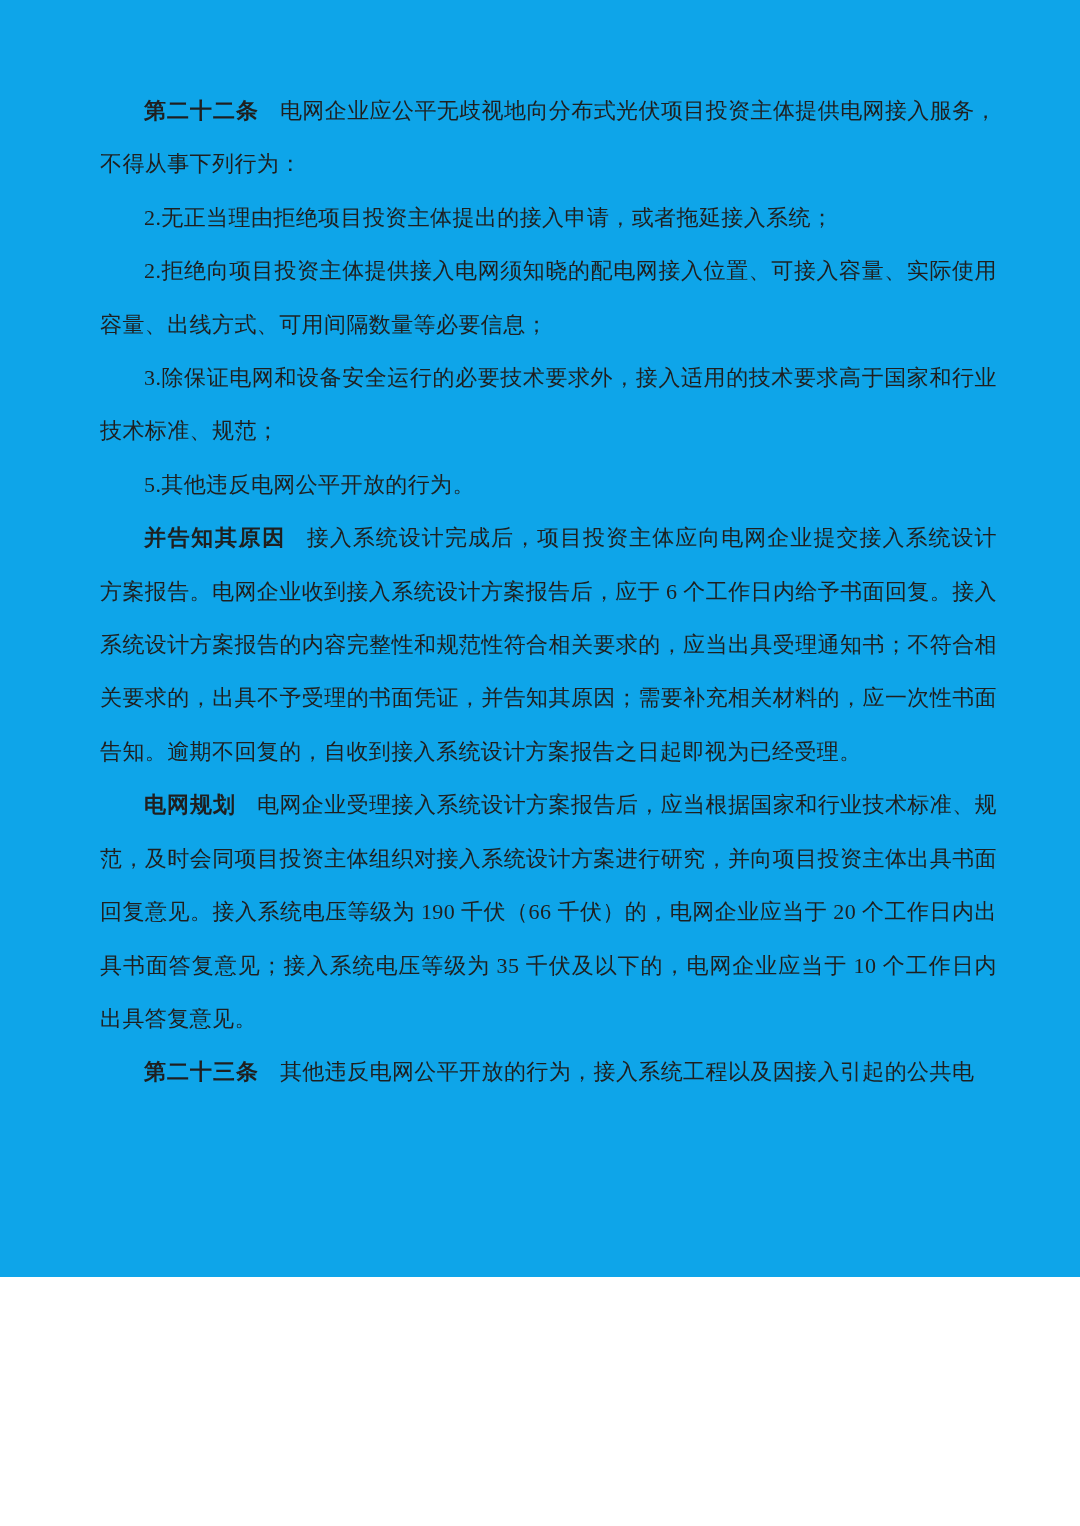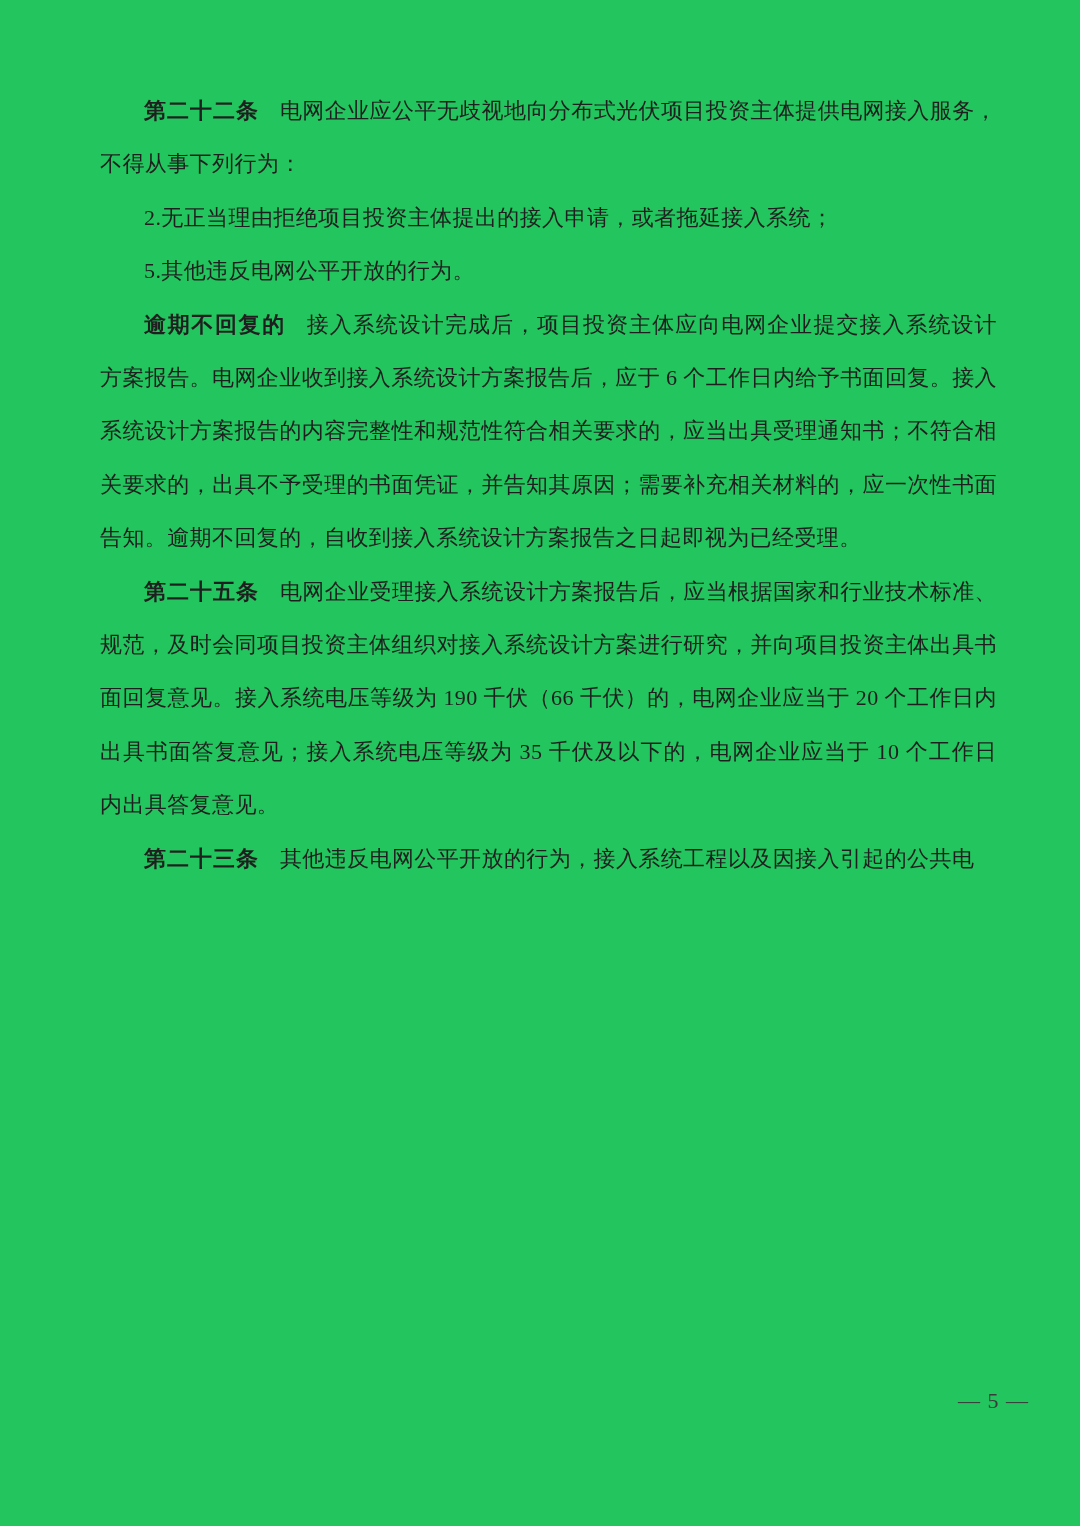--- a/index.html
+++ b/index.html
@@ -3,22 +3,22 @@
 <meta charset="utf-8">
 <style>
   html, body {
     margin: 0;
     padding: 0;
     background: #ffffff;
   }
   .page {
     position: relative;
     width: 1080px;
-    height: 1526px;
-    background: #22c55e;
+    height: 1277px;
+    background: #0ea5e9;
     overflow: hidden;
     font-family: "Liberation Serif", "DejaVu Serif", serif;
     color: #1f1f1f;
   }
   .content {
     position: absolute;
     left: 100px;
     top: 84px;
     width: 897px;
     font-size: 22px;
@@ -53,26 +53,28 @@
 </style>
 </head>
 <body>
 
 <div class="page">
   <div class="content" id="content">
   <p class="para"><b class="article-label">第二十二条</b><span class="para-text">电网企业应公平无歧视地向分布式光伏项目投资主体提供电网接入服务，不得从事下列行为：</span></p>
 
   <p class="para"><span class="para-text">2.无正当理由拒绝项目投资主体提出的接入申请，或者拖延接入系统；</span></p>
 
+  <p class="para"><span class="para-text">2.拒绝向项目投资主体提供接入电网须知晓的配电网接入位置、可接入容量、实际使用容量、出线方式、可用间隔数量等必要信息；</span></p>
 
+  <p class="para"><span class="para-text">3.除保证电网和设备安全运行的必要技术要求外，接入适用的技术要求高于国家和行业技术标准、规范；</span></p>
 
 
   <p class="para"><span class="para-text">5.其他违反电网公平开放的行为。</span></p>
 
 
-  <p class="para"><b class="article-label">逾期不回复的</b><span class="para-text">接入系统设计完成后，项目投资主体应向电网企业提交接入系统设计方案报告。电网企业收到接入系统设计方案报告后，应于 6 个工作日内给予书面回复。接入系统设计方案报告的内容完整性和规范性符合相关要求的，应当出具受理通知书；不符合相关要求的，出具不予受理的书面凭证，并告知其原因；需要补充相关材料的，应一次性书面告知。逾期不回复的，自收到接入系统设计方案报告之日起即视为已经受理。</span></p>
+  <p class="para"><b class="article-label">并告知其原因</b><span class="para-text">接入系统设计完成后，项目投资主体应向电网企业提交接入系统设计方案报告。电网企业收到接入系统设计方案报告后，应于 6 个工作日内给予书面回复。接入系统设计方案报告的内容完整性和规范性符合相关要求的，应当出具受理通知书；不符合相关要求的，出具不予受理的书面凭证，并告知其原因；需要补充相关材料的，应一次性书面告知。逾期不回复的，自收到接入系统设计方案报告之日起即视为已经受理。</span></p>
 
-  <p class="para"><b class="article-label">第二十五条</b><span class="para-text">电网企业受理接入系统设计方案报告后，应当根据国家和行业技术标准、规范，及时会同项目投资主体组织对接入系统设计方案进行研究，并向项目投资主体出具书面回复意见。接入系统电压等级为 190 千伏（66 千伏）的，电网企业应当于 20 个工作日内出具书面答复意见；接入系统电压等级为 35 千伏及以下的，电网企业应当于 10 个工作日内出具答复意见。</span></p>
+  <p class="para"><b class="article-label">电网规划</b><span class="para-text">电网企业受理接入系统设计方案报告后，应当根据国家和行业技术标准、规范，及时会同项目投资主体组织对接入系统设计方案进行研究，并向项目投资主体出具书面回复意见。接入系统电压等级为 190 千伏（66 千伏）的，电网企业应当于 20 个工作日内出具书面答复意见；接入系统电压等级为 35 千伏及以下的，电网企业应当于 10 个工作日内出具答复意见。</span></p>
 
   <p class="para"><b class="article-label">第二十三条</b><span class="para-text">其他违反电网公平开放的行为，接入系统工程以及因接入引起的公共电</span></p>
 </div>
   <div class="page-number">— 5 —</div>
 </div>
 
 </body></html>

